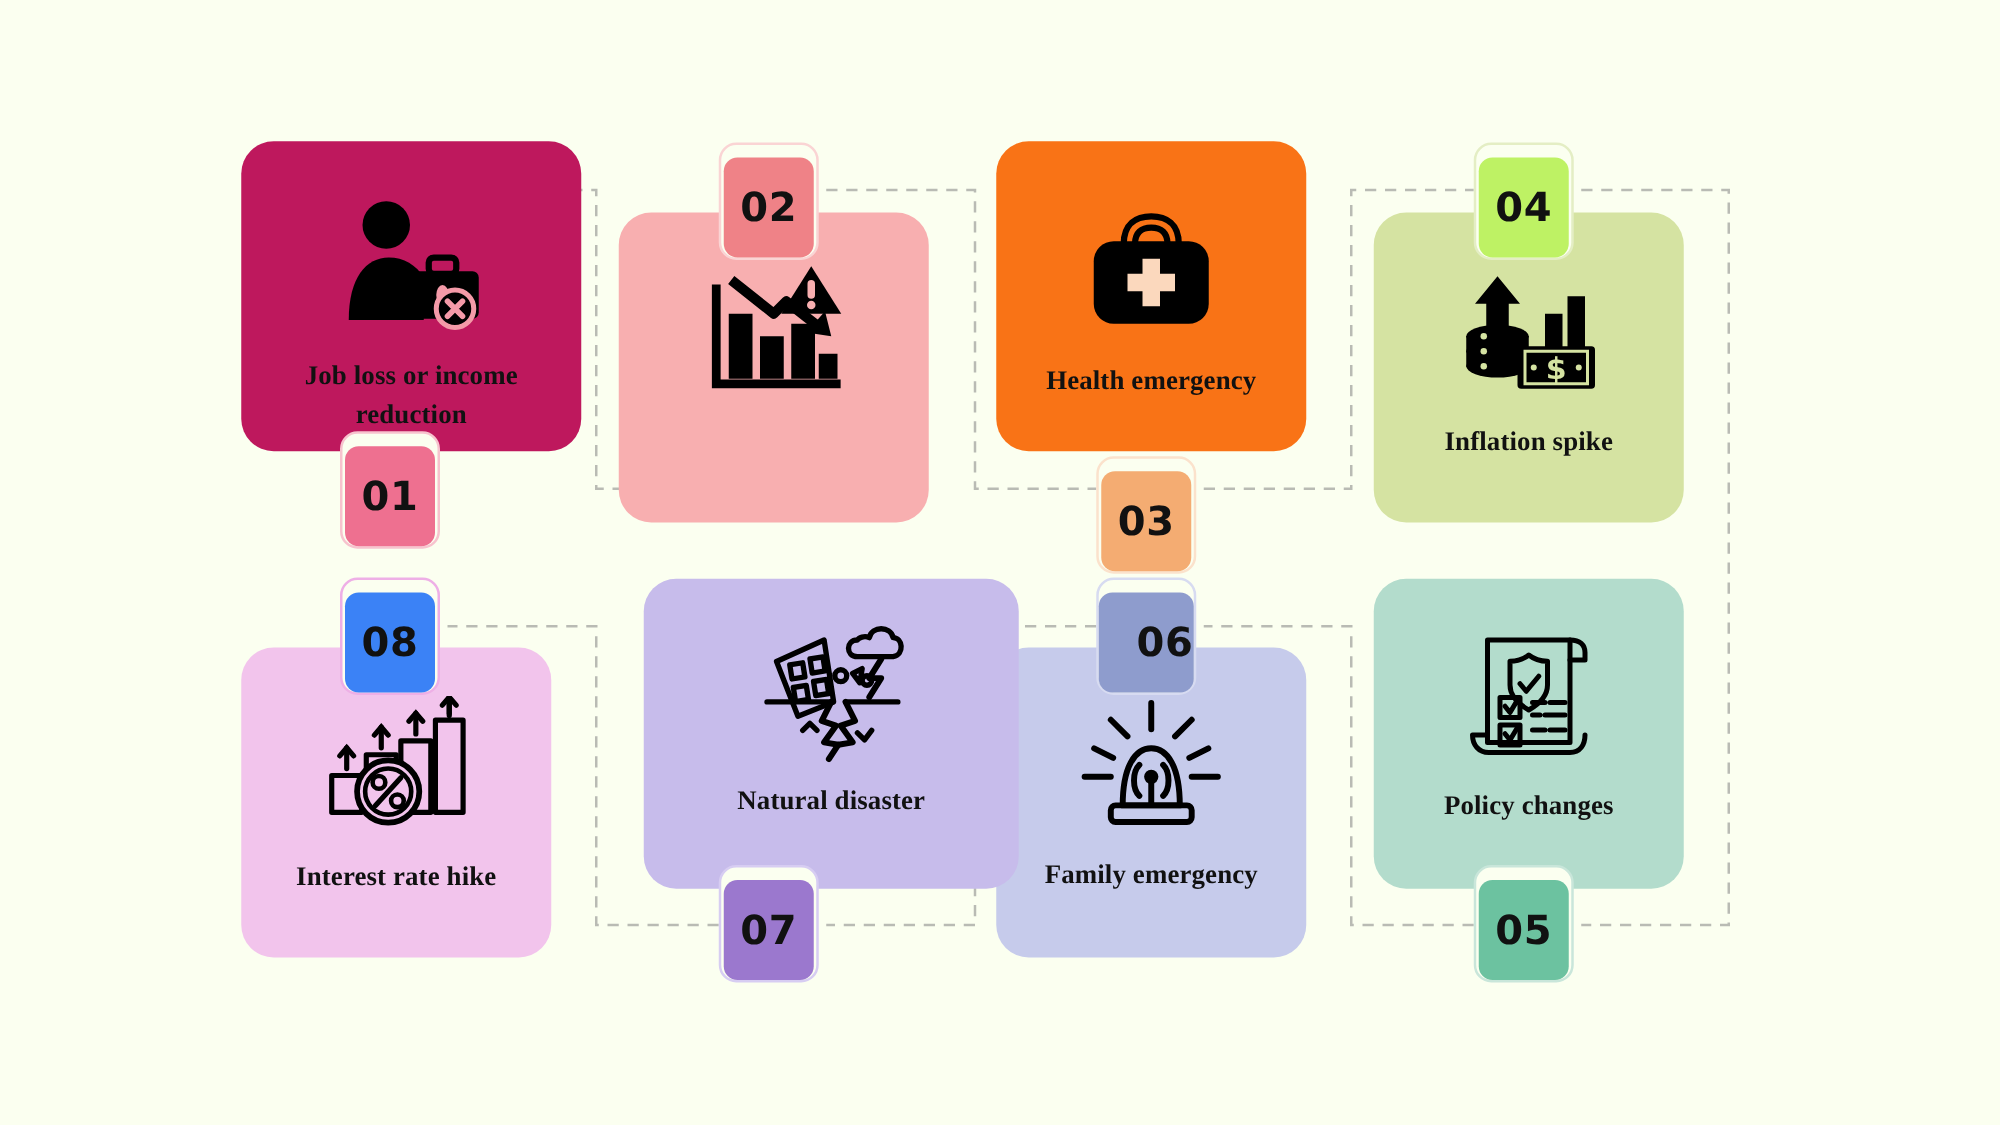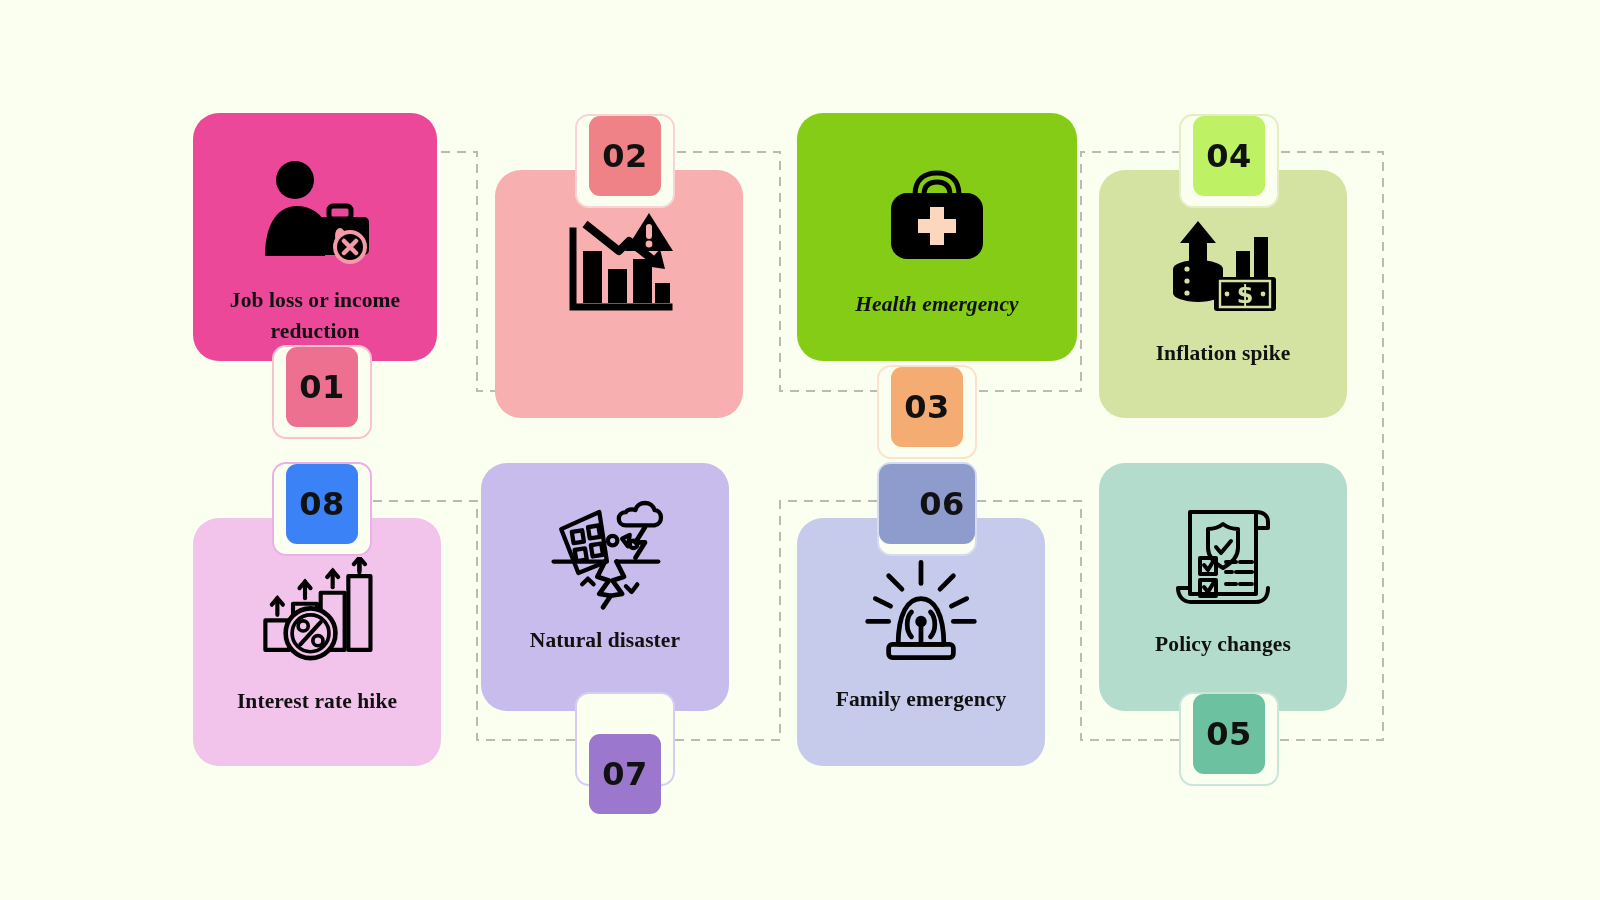--- a/index.html
+++ b/index.html
@@ -69,28 +69,28 @@
     color: #111;
     text-align: center;
     line-height: 1.42;
     letter-spacing: .1px;
     width: 92%;
   }
 
   
   .badge {
     position: absolute;
-    width: 100px;
+    width: 80px;
     height: 94px;
     border-radius: 14px;
     background: #fbfff0;
     box-sizing: border-box;
     z-index: 4;
     display: flex;
-    align-items: flex-start;
+    align-items: flex-end;
     justify-content: center;
   }
   .badge .badge-chip {
     width: 72px;
     height: 80px;
     border-radius: 11px;
     display: flex;
     align-items: center;
     justify-content: center;
     font-family: "DejaVu Sans", sans-serif;
@@ -117,21 +117,21 @@
       <path d="M 1265 152 L 1383 152 L 1383 740 L 1265 740"></path>
 
       <path d="M 1179 740 L 1081 740 L 1081 501 L 963 501"></path>
 
       <path d="M 877 501 L 780 501 L 780 740 L 661 740"></path>
 
       <path d="M 575 740 L 477 740 L 477 501 L 358 501"></path>
     </g>
   </svg>
 
-  <div class="card" style="left:193px; top:113px; width:244px; height:248px; background:#ec4899;">
+  <div class="card" style="left:193px; top:113px; width:272px; height:248px; background:#be185d;">
     <div class="card-inner" style="top:40px;">
       <div class="icon-wrap">
         <svg width="112" height="104" viewBox="0 0 112 104">
           <circle cx="36" cy="20" r="19" fill="#000"></circle>
           <path d="M6 96 C6 62 20 46 38 46 C50 46 60 52 66 62 L66 96 Z" fill="#000"></path>
           <rect x="52" y="57" width="58" height="38" rx="5" fill="#000"></rect>
           <rect x="70" y="46" width="22" height="13" rx="4" fill="none" stroke="#000" stroke-width="5"></rect>
           <ellipse cx="81" cy="76" rx="5" ry="8" fill="#f49aa8"></ellipse>
           <circle cx="91" cy="87" r="15" fill="#000" stroke="#f49aa8" stroke-width="4"></circle>
           <path d="M85 81 L97 93 M97 81 L85 93" stroke="#f49aa8" stroke-width="4.5" stroke-linecap="round"></path>
@@ -159,21 +159,21 @@
           <rect x="85" y="13" width="6" height="15" rx="3" fill="#f8afb0"></rect>
           <circle cx="88" cy="33" r="3.4" fill="#f8afb0"></circle>
         </svg>
       </div>
     </div>
   </div>
   <div class="badge" style="left:575px; top:114px; border:2px solid #fad4d4;">
     <div class="badge-chip" style="background:#ef8287;">02</div>
   </div>
 
-  <div class="card" style="left:797px; top:113px; width:280px; height:248px; background:#84cc16;font-style:italic;">
+  <div class="card" style="left:797px; top:113px; width:248px; height:248px; background:#f97316;">
     <div class="card-inner" style="top:44px;">
       <div class="icon-wrap">
         <svg width="108" height="98" viewBox="0 0 108 98">
           <path d="M32 28 C32 12 42 6 54 6 C66 6 76 12 76 28" fill="none" stroke="#000" stroke-width="5"></path>
           <path d="M41 28 C41 19 46 15 54 15 C62 15 67 19 67 28" fill="none" stroke="#000" stroke-width="5"></path>
           <rect x="8" y="26" width="92" height="66" rx="16" fill="#000"></rect>
           <path d="M47 40 h14 v12 h12 v14 h-12 v12 h-14 v-12 h-12 v-14 h12 z" fill="#fbd8bd"></path>
         </svg>
       </div>
       <div class="card-label">Health emergency</div>
@@ -263,21 +263,21 @@
           <circle cx="62" cy="66" r="6" fill="#000"></circle>
         </svg>
       </div>
       <div class="card-label">Family emergency</div>
     </div>
   </div>
   <div class="badge" style="left:877px; top:462px; border:2px solid #d7dbf1;">
     <div class="badge-chip" style="background:#8e9ccd;padding-left:30px;">06</div>
   </div>
 
-  <div class="card" style="left:481px; top:463px; width:248px; height:248px; background:#c7bceb;">
+  <div class="card" style="left:515px; top:463px; width:300px; height:248px; background:#c7bceb;">
     <div class="card-inner" style="top:30px;">
       <div class="icon-wrap">
         <svg width="124" height="116" viewBox="0 0 124 116">
           <g fill="none" stroke="#000" stroke-width="4.5" stroke-linejoin="round" stroke-linecap="round">
             <path d="M16 34 L56 16 L64 68 L34 80 Z"></path>
             <rect x="28" y="36" width="11" height="12" transform="rotate(-9 33 42)"></rect>
             <rect x="45" y="31" width="11" height="12" transform="rotate(-9 50 37)"></rect>
             <rect x="31" y="55" width="11" height="12" transform="rotate(-9 36 61)"></rect>
             <rect x="48" y="50" width="11" height="12" transform="rotate(-9 53 56)"></rect>
             <path d="M8 68 L62 68"></path>

